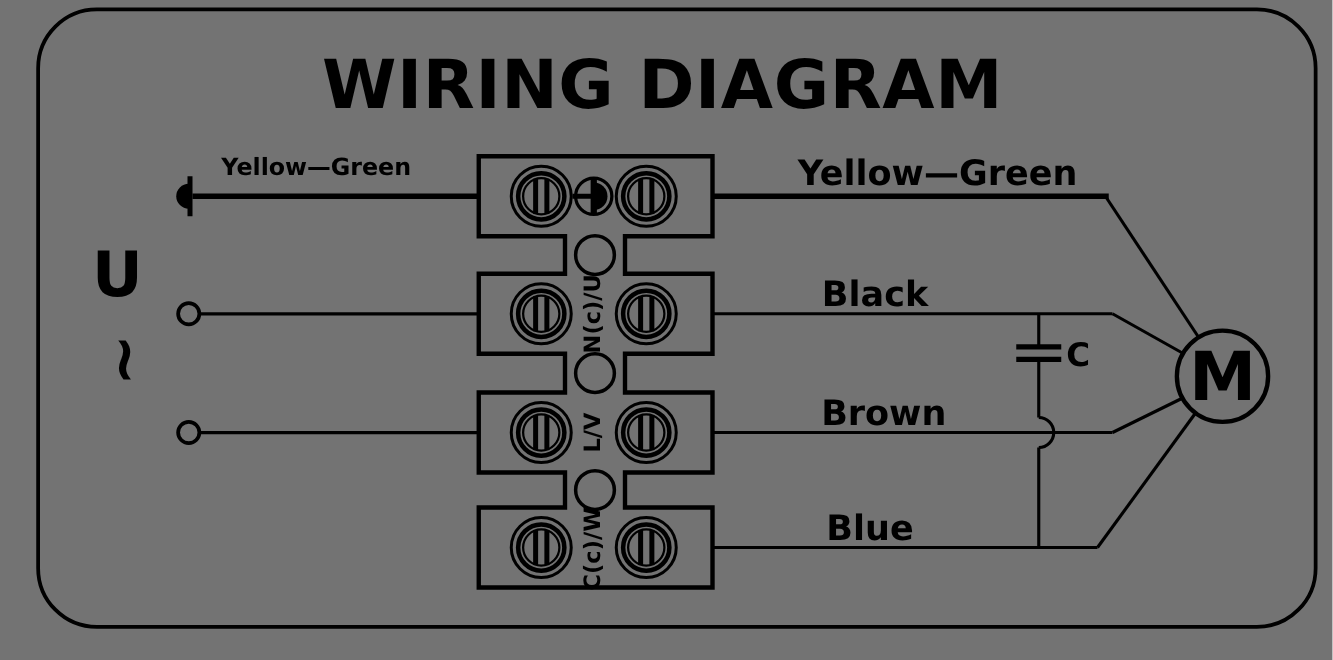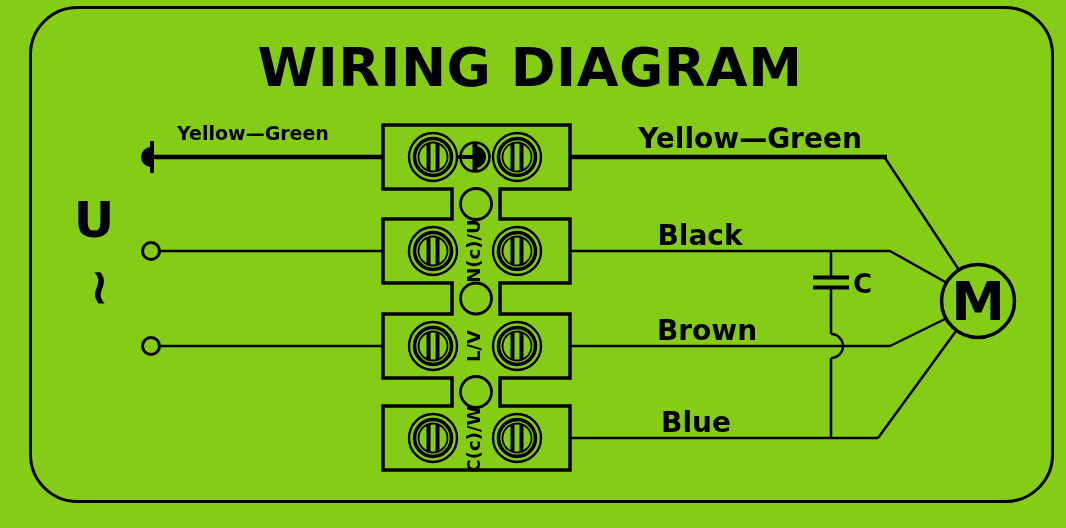--- a/index.html
+++ b/index.html
@@ -4,21 +4,21 @@
 <style>
   html, body {
     margin: 0;
     padding: 0;
     background: #ffffff;
   }
   .stage {
     position: relative;
     width: 1066px;
     height: 528px;
-    background: #84cc16;
+    background: #737373;
     overflow: hidden;
   }
   svg {
     position: absolute;
     inset: 0;
     display: block;
   }
   .t {
     font-family: "DejaVu Sans", "Liberation Sans", sans-serif;
     font-weight: bold;

